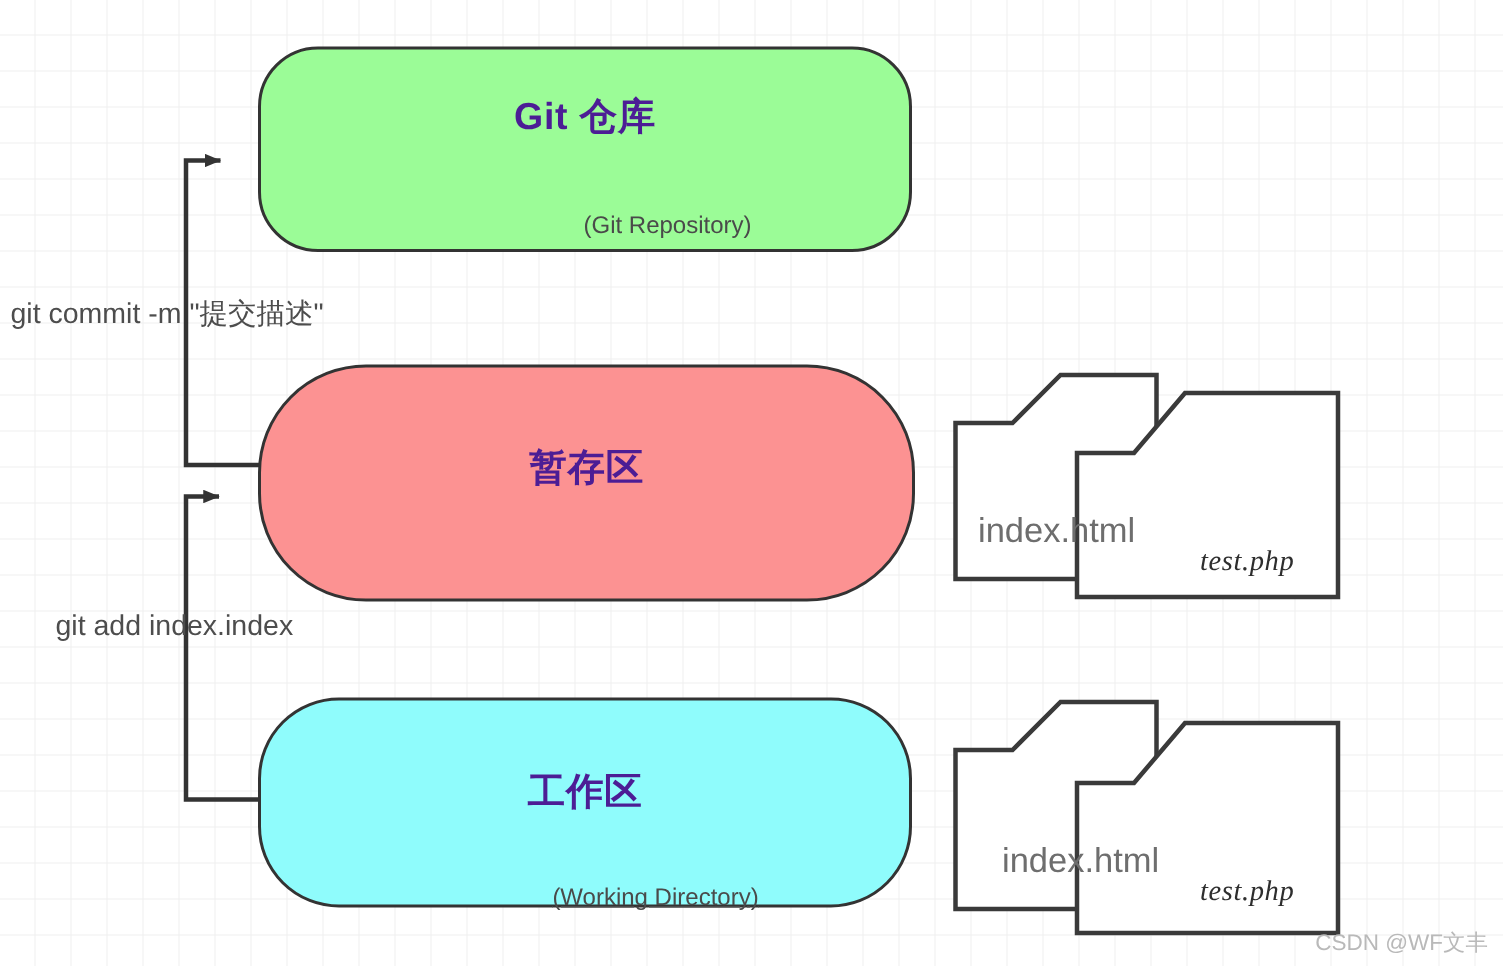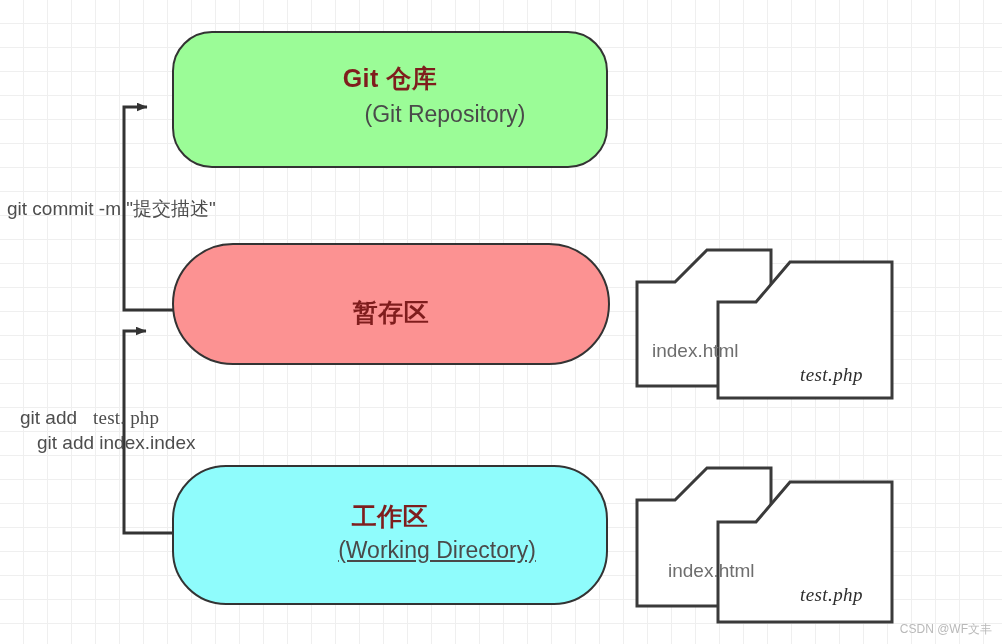--- a/index.html
+++ b/index.html
@@ -36,62 +36,63 @@
   .zone-label-wrap {
     position: absolute;
     left: 0;
     right: 0;
     text-align: center;
   }
   .zone-title {
     font-family: "Liberation Sans", sans-serif;
     font-weight: bold;
     font-size: 25px;
-    color: #7f1d1d;
+    color: #4c1d95;
     letter-spacing: 0.5px;
     line-height: 1.1;
     white-space: nowrap;
   }
   .zone-sub {
     font-family: "Liberation Sans", sans-serif;
-    font-size: 23px;
+    font-size: 16px;
     color: #4a4a4a;
     line-height: 1.2;
     white-space: nowrap;
+    margin-top: 40px;
   }
   #zone-repo {
     left: 172px;
     top: 31px;
     width: 436px;
     height: 137px;
     background: #9bfc97;
     border-radius: 40px;
   }
   #zone-repo .zone-label-wrap { top: 32px; }
   #zone-repo .zone-sub { padding-left: 110px; padding-top: 8px; }
 
   #zone-stage {
     left: 172px;
     top: 243px;
     width: 438px;
-    height: 122px;
+    height: 158px;
     background: #fc9292;
     border-radius: 72px;
   }
   #zone-stage .zone-label-wrap { top: 54px; }
 
   #zone-work {
     left: 172px;
     top: 465px;
     width: 436px;
     height: 140px;
     background: #8ffcfc;
     border-radius: 54px;
   }
-  #zone-work .zone-label-wrap { top: 36px; }
+  #zone-work .zone-label-wrap { top: 48px; }
   #zone-work .zone-sub { padding-left: 94px; padding-top: 6px; text-decoration: underline; }
 
   
   .edge-label {
     position: absolute;
     white-space: nowrap;
     color: #4d4d4d;
   }
   #label-commit {
     left: 7px;
@@ -123,40 +124,40 @@
   .file-note {
     position: absolute;
   }
   .file-note svg { display: block; overflow: visible; }
   .file-caption {
     position: absolute;
     white-space: nowrap;
   }
   .cap-html {
     font-family: "Liberation Sans", sans-serif;
-    font-size: 19px;
+    font-size: 23px;
     color: #6e6e6e;
   }
   .cap-php {
     font-family: "Liberation Serif", serif;
     font-size: 19px;
     color: #2e2e2e;
     letter-spacing: 0.4px;
     font-style: italic;
   }
   
   #files-stage { left: 634px; top: 246px; }
   #files-work  { left: 634px; top: 464px; }
 
   #watermark {
     position: absolute;
     right: 10px;
     bottom: 6px;
     font-family: "Liberation Sans", sans-serif;
-    font-size: 12px;
+    font-size: 15px;
     color: #b9b9b9;
     white-space: nowrap;
   }
 </style>
 </head>
 <body>
 
 <div id="canvas">
 
   <svg id="svg-layer" viewBox="0 0 1002 644" xmlns="http://www.w3.org/2000/svg">
@@ -191,21 +192,20 @@
   <div class="zone" id="zone-work">
     <div class="zone-label-wrap">
       <div class="zone-title">工作区</div>
       <div class="zone-sub">(Working Directory)</div>
     </div>
   </div>
 
   <div class="edge-label" id="label-commit">git commit -m "提交描述"</div>
 
   <div class="edge-label" id="label-add-group">
-    <span class="add-row row1"><span class="sans-cmd">git add</span><span class="gap-sp"></span><span class="mono-file">test. php</span></span>
     <span class="add-row row2 sans-cmd">git add index.index</span>
   </div>
 
   <div class="file-note" id="files-stage">
     <svg width="320" height="155" viewBox="0 0 320 155" xmlns="http://www.w3.org/2000/svg">
 
       <path d="M 41,36 L 3,36 L 3,140 L 137,140 L 137,4 L 73,4 Z" transform="translate(0,0)" fill="#ffffff" stroke="#3a3a3a" stroke-width="3"></path>
 
       <path d="M 122,56 L 84,56 L 84,152 L 258,152 L 258,16 L 156,16 Z" fill="#ffffff" stroke="#3a3a3a" stroke-width="3"></path>
     </svg>

